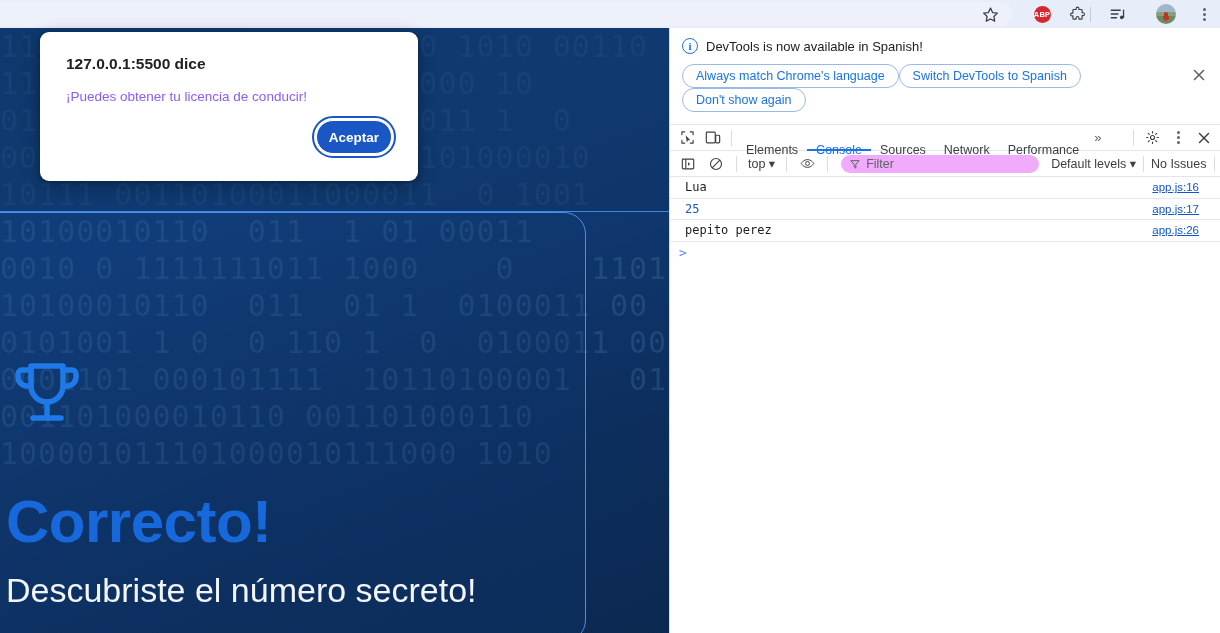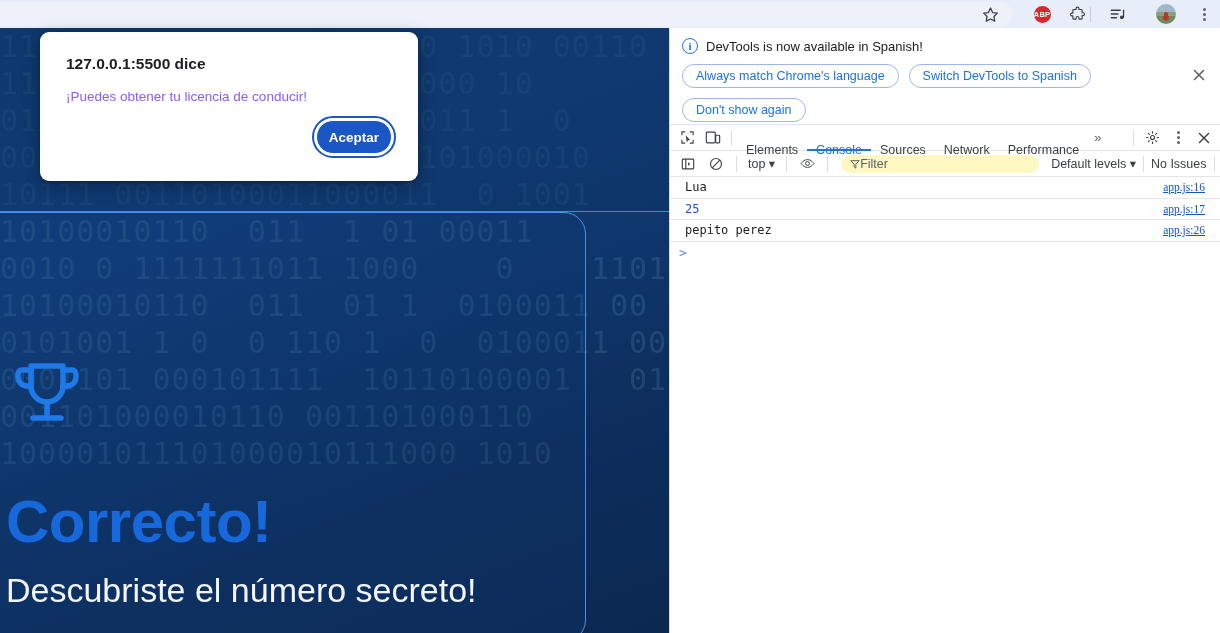--- a/index.html
+++ b/index.html
@@ -125,21 +125,21 @@
   }
   .dt-banner { position: relative; height: 96px; padding: 10px 12px 0 12px; }
   .dt-banner-row1 { display: flex; align-items: center; gap: 8px; }
   .info-icon {
     width: 16px; height: 16px; border-radius: 50%;
     border: 1.4px solid #1a73e8; color: #1a73e8;
     font-size: 11px; font-weight: bold; font-family: "Liberation Serif", serif;
     display: flex; align-items: center; justify-content: center; flex: none;
   }
   .dt-banner-text { font-size: 13px; color: #202124; }
-  .dt-chips { display: flex; flex-wrap: wrap; gap: 10px; margin-top: 10px; max-width: 480px; }
+  .dt-chips { display: flex; flex-wrap: wrap; margin-top: 10px; max-width: 480px; }
   .chip {
     border: 1px solid #9bb8e6; border-radius: 13px;
     padding: 4px 13px; font-size: 12.5px; color: #1a73e8;
     background: #fff; cursor: pointer; white-space: nowrap;
   }
   .banner-close {
     position: absolute; right: 10px; top: 36px; width: 22px; height: 22px;
     display: flex; align-items: center; justify-content: center; cursor: pointer;
   }
   .dt-tabs {
@@ -160,37 +160,37 @@
   .dt-tab-more { padding: 0 6px; font-size: 13px; color: #5f6368; cursor: pointer; }
   .dt-tabs-right { margin-left: auto; display: flex; align-items: center; padding-right: 3px; }
   .dt-toolbar {
     display: flex; align-items: center; height: 26px;
     border-bottom: 1px solid #e2e5e9; padding-left: 5px; gap: 2px;
   }
   .ctx-select {
     font-size: 12.5px; color: #3c4043; padding: 0 4px; cursor: pointer; white-space: nowrap;
   }
   .filter-box {
-    flex: none; width: 198px; height: 18px; border-radius: 9px; background: #fef9c3;
-    display: flex; align-items: center; padding: 0 9px; margin-left: 6px;
+    flex: none; width: 198px; height: 18px; border-radius: 9px; background: #f0abfc;
+    display: flex; align-items: center; gap: 6px; padding: 0 9px; margin-left: 6px;
     cursor: text;
   }
   .filter-ph { font-size: 12.5px; color: #5f6368; }
   .levels { font-size: 12.5px; color: #3c4043; margin-left: 10px; cursor: pointer; white-space: nowrap; }
   .issues { font-size: 12.5px; color: #3c4043; cursor: pointer; white-space: nowrap; }
   .console-rows { padding-top: 0px; }
   .c-row {
     position: relative; height: 21.5px; border-bottom: 1px solid #e6e9ec;
     display: flex; align-items: center; padding-left: 15px;
     font-family: "DejaVu Sans Mono", monospace; font-size: 12px;
   }
   .c-msg { color: #202124; }
   .c-msg.num { color: #1a55c4; }
   .c-src {
-    position: absolute; right: 15px; font-family: Liberation Serif, serif;
+    position: absolute; right: 21px; font-family: Liberation Sans, sans-serif;
     font-size: 11.5px; color: #1155cc; text-decoration: underline; cursor: pointer;
   }
   .c-prompt {
     height: 22px; display: flex; align-items: center; padding-left: 9px;
     color: #5b8def; font-size: 13px; font-family: "DejaVu Sans Mono", monospace;
     cursor: text;
   }
 </style>
 </head>
 <body>

